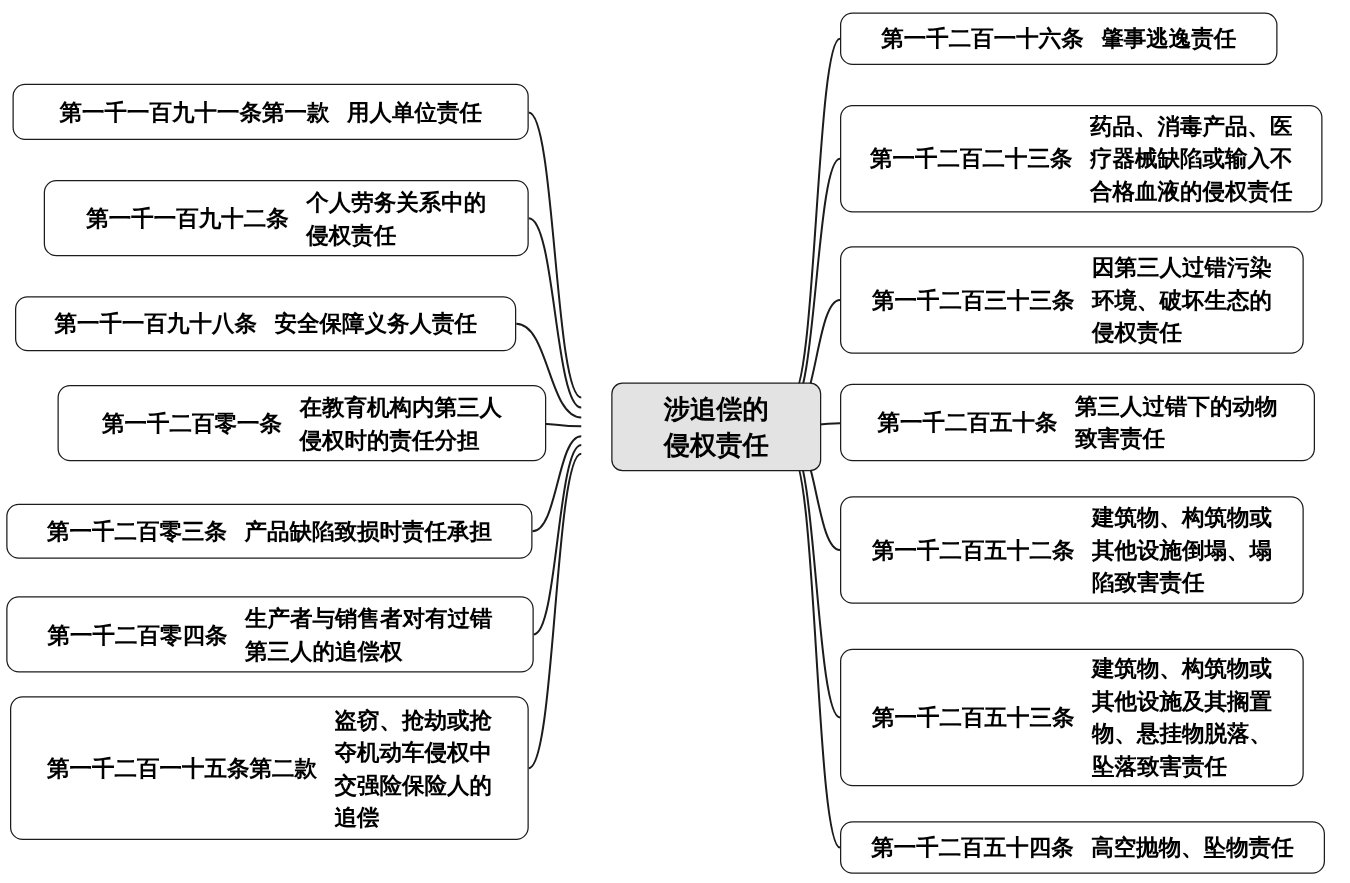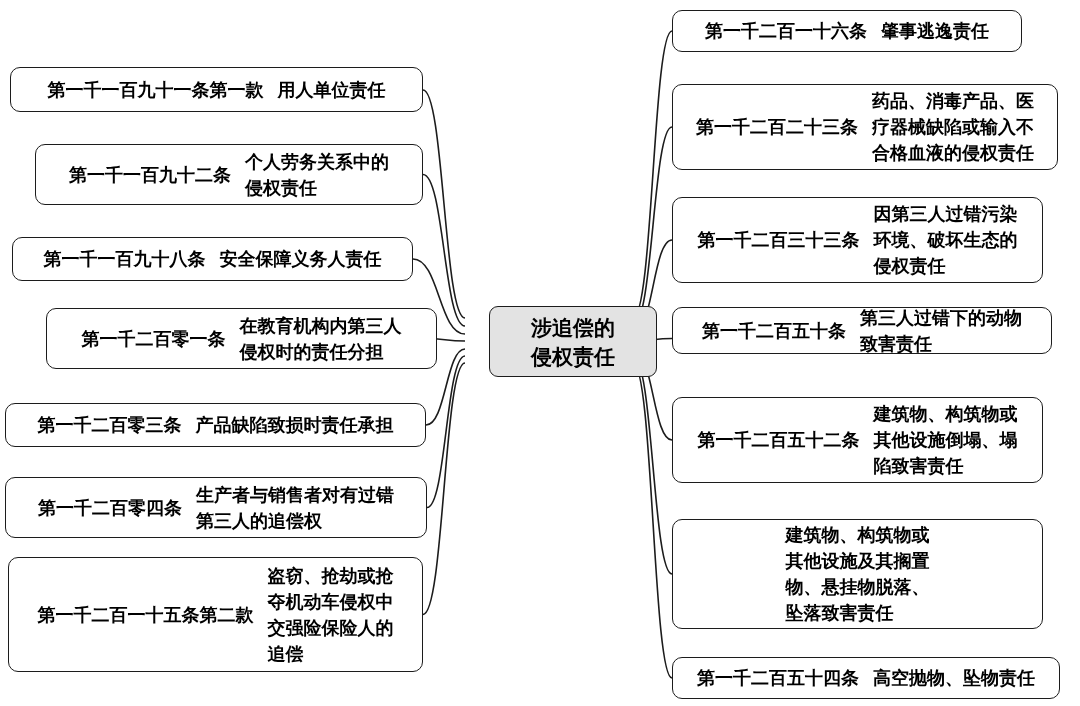--- a/index.html
+++ b/index.html
@@ -55,21 +55,21 @@
   #L4 { left: 46px;  top: 308px; width: 391px; height: 61px; }
   #L5 { left: 5px;   top: 403px; width: 421px; height: 44px; }
   #L6 { left: 5px;   top: 477px; width: 422px; height: 61px; }
   #L7 { left: 8px;   top: 557px; width: 415px; height: 115px; }
 
   #CENTER { left: 465px; top: 306px; width: 168px; height: 71px; }
 
   #R1 { left: 672px; top: 10px;  width: 350px; height: 42px; }
   #R2 { left: 672px; top: 84px;  width: 386px; height: 86px; }
   #R3 { left: 672px; top: 197px; width: 371px; height: 86px; }
-  #R4 { left: 672px; top: 307px; width: 380px; height: 47px; }
+  #R4 { left: 672px; top: 307px; width: 380px; height: 62px; }
   #R5 { left: 672px; top: 397px; width: 371px; height: 86px; }
   #R6 { left: 672px; top: 519px; width: 371px; height: 110px; }
   #R7 { left: 672px; top: 657px; width: 388px; height: 42px; text-align: right; }
 </style>
 </head>
 <body>
 
 <div class="canvas">
 
   <svg class="links" viewBox="0 0 1080 706" aria-hidden="true">
@@ -150,20 +150,21 @@
     <span class="title">第三人过错下的动物
 致害责任</span>
   </div>
   <div class="node" id="R5">
     <span class="article">第一千二百五十二条</span>
     <span class="title">建筑物、构筑物或
 其他设施倒塌、塌
 陷致害责任</span>
   </div>
   <div class="node" id="R6">
+    <span class="article">第一千二百五十三条</span>
     <span class="title">建筑物、构筑物或
 其他设施及其搁置
 物、悬挂物脱落、
 坠落致害责任</span>
   </div>
   <div class="node" id="R7">
     <span class="article">第一千二百五十四条</span>
     <span class="title">高空抛物、坠物责任</span>
   </div>
 

